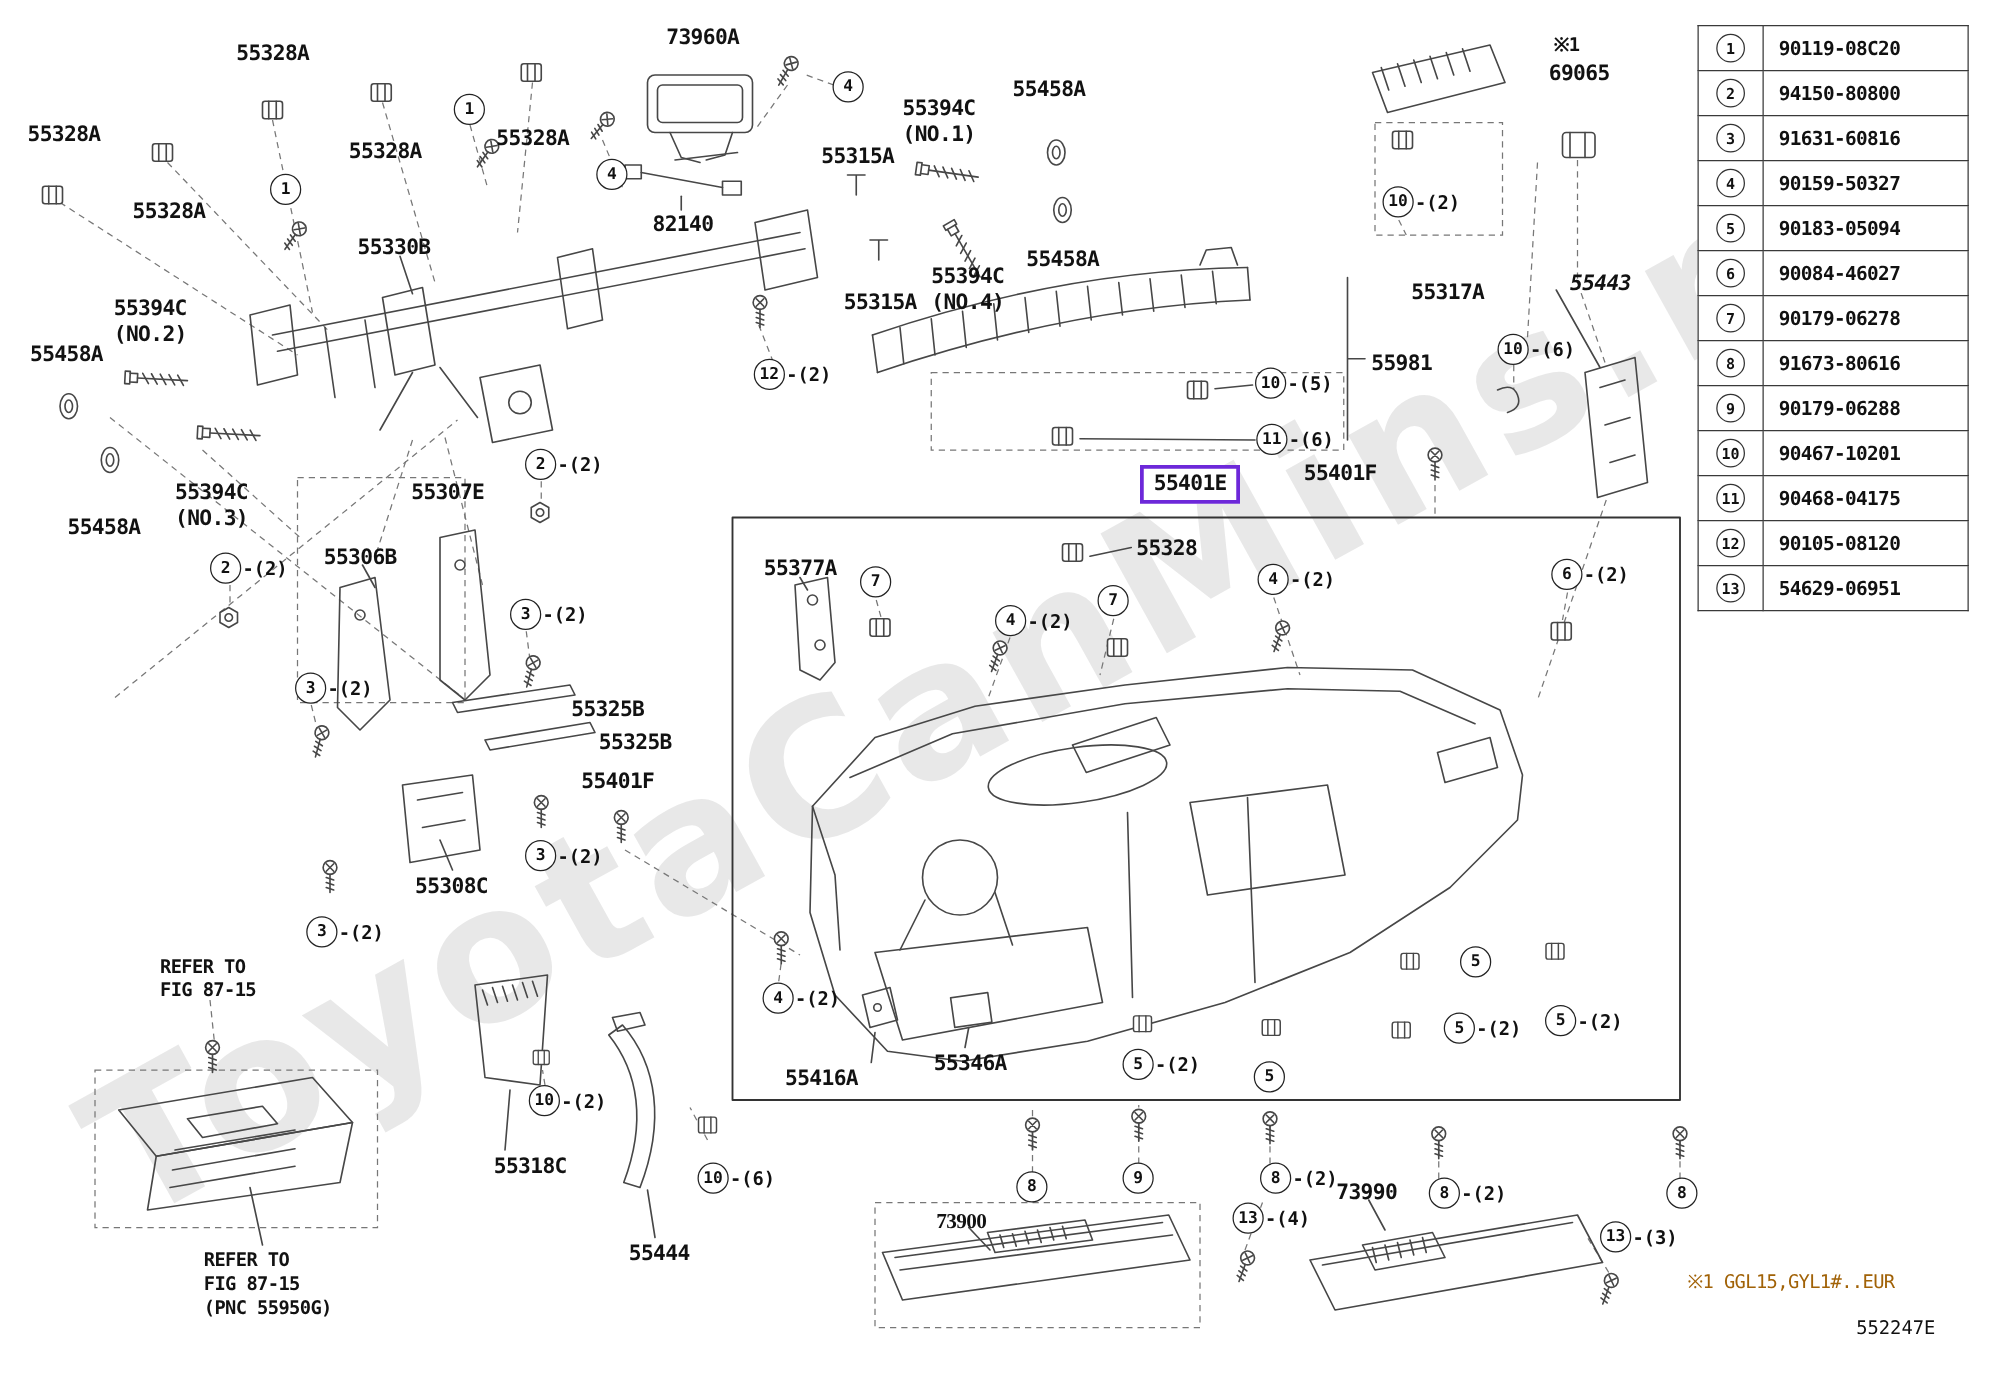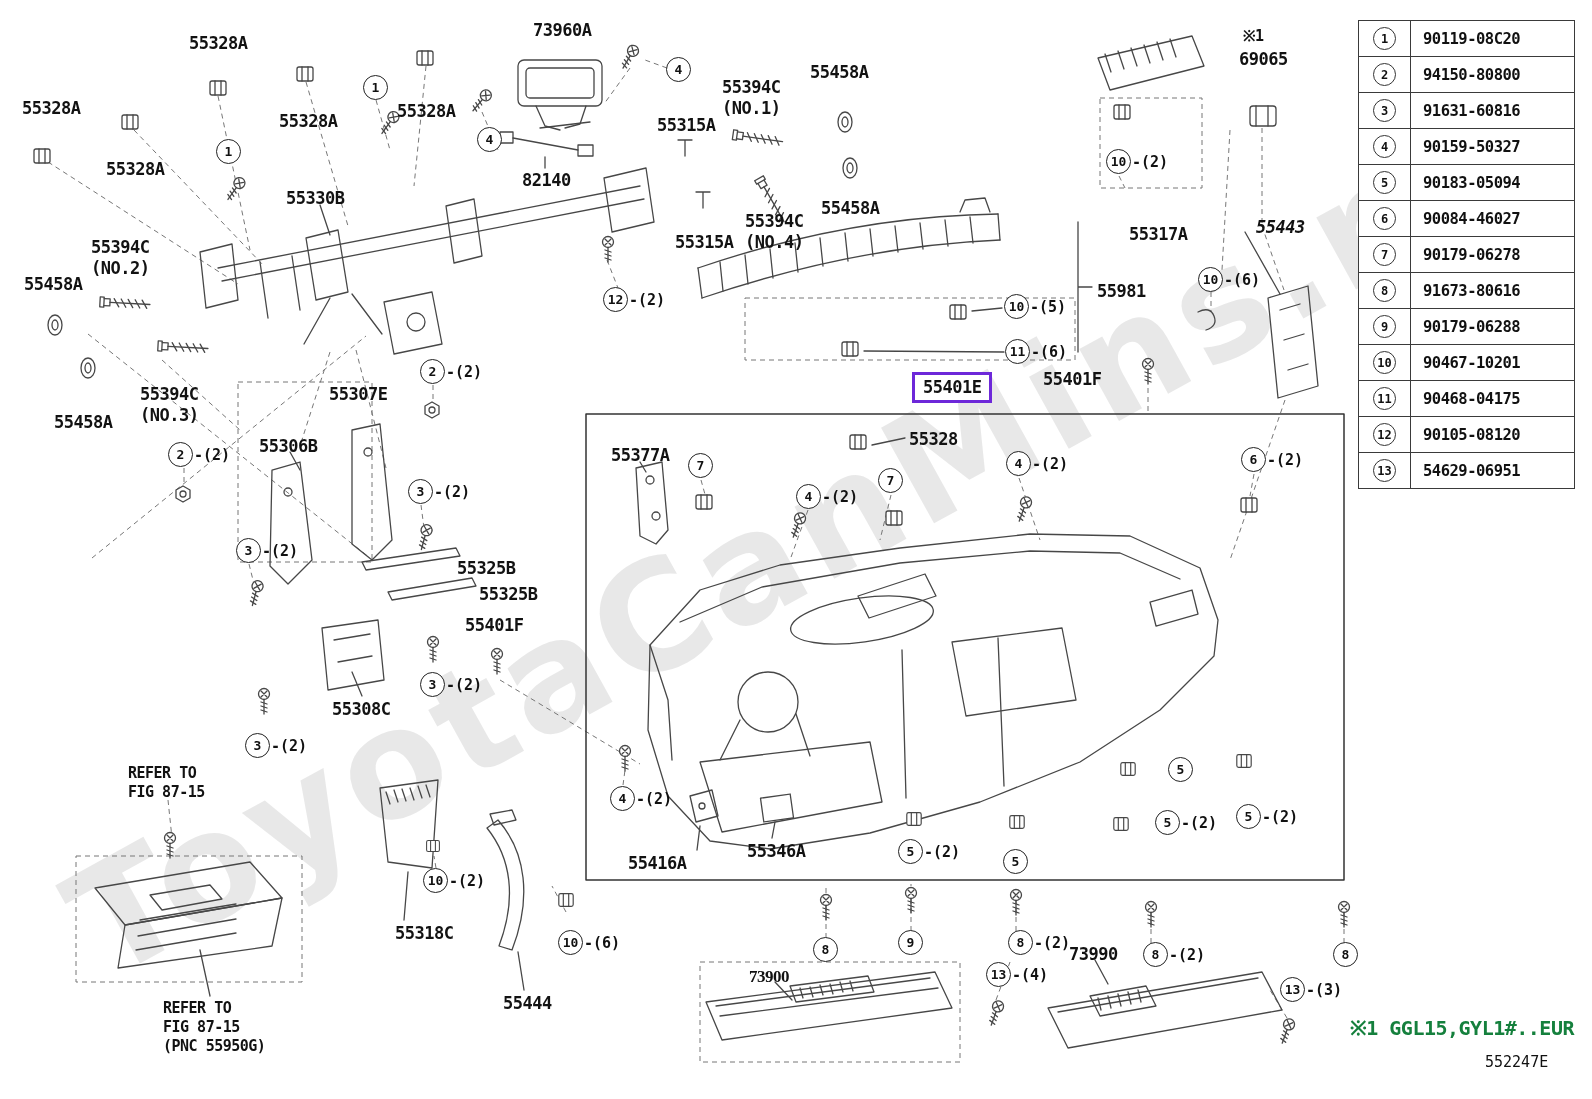--- a/index.html
+++ b/index.html
@@ -103,23 +103,23 @@
     border-radius: 50%;
     background: #fff;
     font-size: 12px;
     font-weight: bold;
     color: #111;
   }
 
   .footnote {
     position: absolute;
     left: 1350px; top: 1014px;
-    font-size: 20px;
-    font-weight: bold;
-    color: #15803d;
+    font-size: 15px;
+    font-weight: normal;
+    color: #a16207;
     z-index: 3;
     letter-spacing: -0.5px;
   }
   .drawing-code {
     position: absolute;
     left: 1485px; top: 1053px;
     font-size: 15px;
     color: #111;
     z-index: 3;
   }

